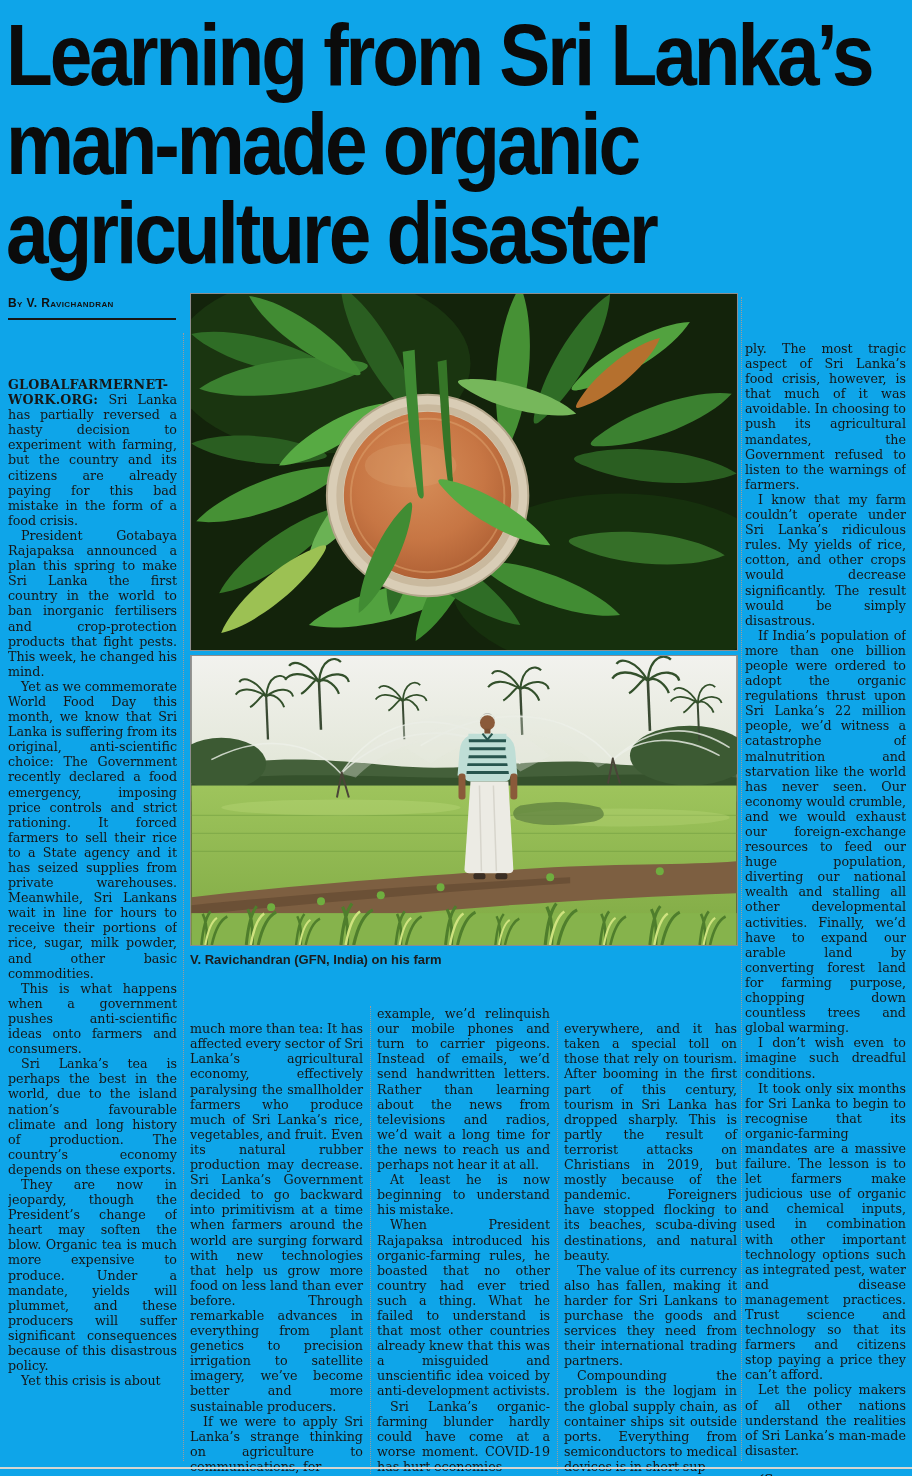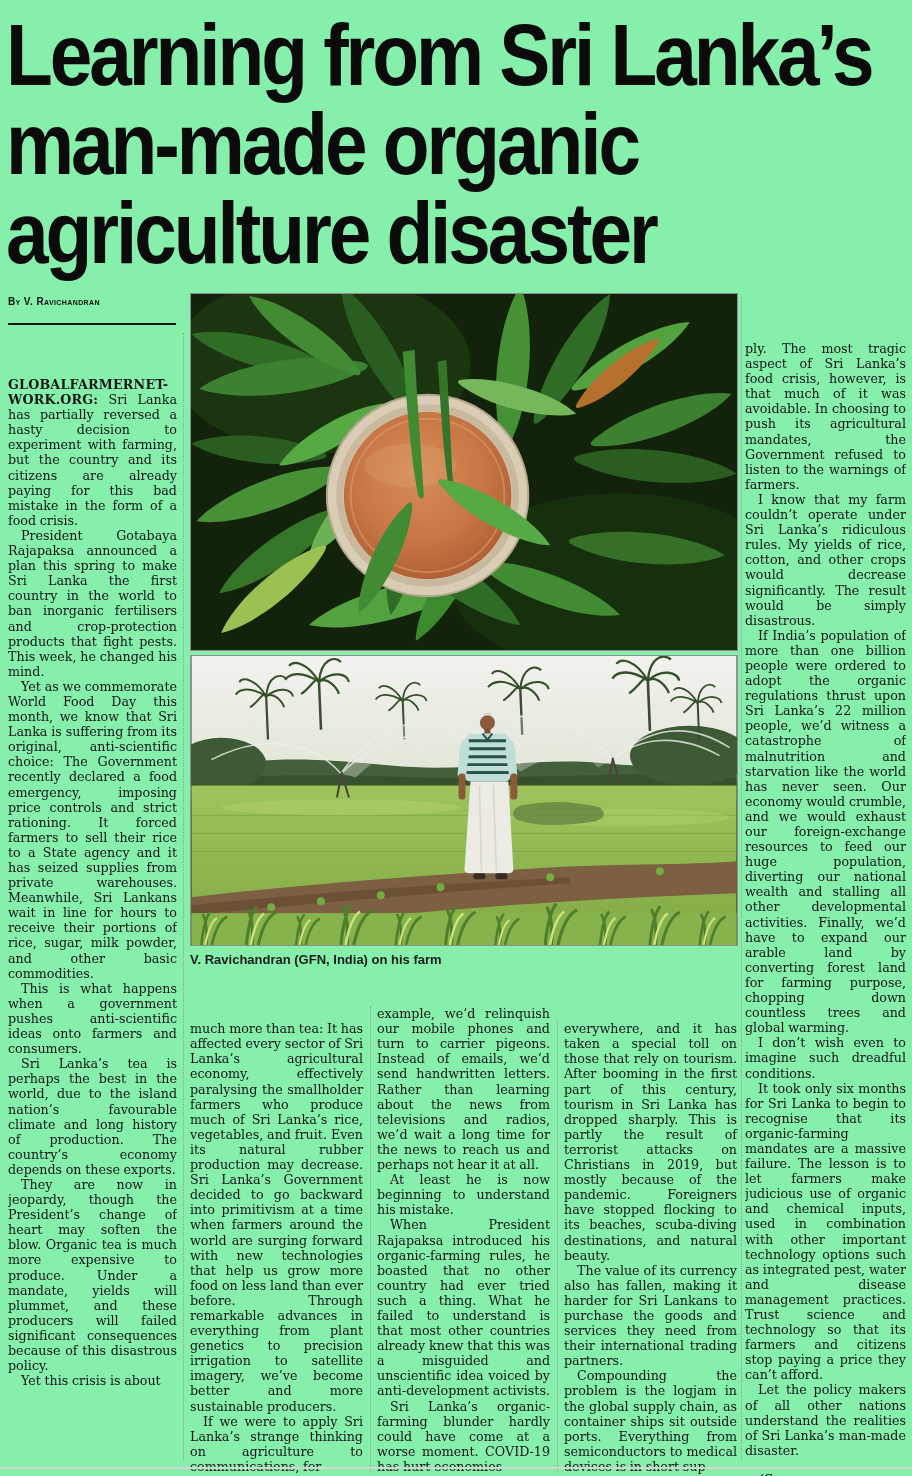--- a/index.html
+++ b/index.html
@@ -1,27 +1,27 @@
 <!DOCTYPE html>
 <html><head>
 <meta charset="utf-8">
 <style>
   html,body{margin:0;padding:0;background:#e9e9e6;}
-  .page{position:relative;width:912px;height:1476px;background:#86efac;margin:0 auto;
+  .page{position:relative;width:912px;height:1476px;background:#0ea5e9;margin:0 auto;
         overflow:hidden;color:#141414;}
   
   .headline{position:absolute;left:6px;top:10px;width:906px;margin:0;
             font-family:"Liberation Sans",sans-serif;font-weight:700;color:#0b0b0b;}
   .hl{display:block;font-size:88px;line-height:89px;letter-spacing:-3.5px;
       white-space:nowrap;transform:scaleX(0.87);transform-origin:0 0;}
   
   .byline{position:absolute;left:8px;top:296px;width:168px;
-          font-family:"Liberation Sans",sans-serif;font-weight:700;font-size:10px;
+          font-family:"Liberation Sans",sans-serif;font-weight:700;font-size:12px;
           font-variant-caps:small-caps;letter-spacing:.4px;color:#111;
-          border-bottom:2.5px solid #161616;padding-bottom:16px;}
+          border-bottom:2.5px solid #161616;padding-bottom:8px;}
   
   .bodytext{font-family:"DejaVu Serif","Liberation Serif",serif;font-size:12.7px;
             line-height:15.1px;text-align:justify;word-spacing:-.4px;color:#161616;margin-top:44px;}
   .para{margin:0;text-indent:13px;}
   .lead,.cont{text-indent:0;}
   .lead strong{font-weight:700;letter-spacing:.2px;}
   .source{font-weight:700;margin-top:14px;letter-spacing:.2px;}
   .col1{position:absolute;left:8px;top:333px;width:169px;height:1135px;overflow:hidden;}
   .col5{position:absolute;left:745px;top:297px;width:161px;height:1172px;overflow:hidden;}
   
@@ -52,21 +52,21 @@
 
   <div class="byline">By V. Ravichandran</div>
 
   <div class="col1 bodytext">
     <p class="para lead"><strong>GLOBALFARMERNET-WORK.ORG:</strong><span> Sri Lanka has partially reversed a hasty decision to experiment with farming, but the country and its citizens are already paying for this bad mistake in the form of a food crisis.</span></p>
     <div>
         <p class="para">President Gotabaya Rajapaksa announced a plan this spring to make Sri Lanka the first country in the world to ban inorganic fertilisers and crop-protection products that fight pests. This week, he changed his mind.</p>
         <p class="para">Yet as we commemorate World Food Day this month, we know that Sri Lanka is suffering from its original, anti-scientific choice: The Government recently declared a food emergency, imposing price controls and strict rationing. It forced farmers to sell their rice to a State agency and it has seized supplies from private warehouses. Meanwhile, Sri Lankans wait in line for hours to receive their portions of rice, sugar, milk powder, and other basic commodities.</p>
         <p class="para">This is what happens when a government pushes anti-scientific ideas onto farmers and consumers.</p>
         <p class="para">Sri Lanka’s tea is perhaps the best in the world, due to the island nation’s favourable climate and long history of production. The country’s economy depends on these exports.</p>
-        <p class="para">They are now in jeopardy, though the President’s change of heart may soften the blow. Organic tea is much more expensive to produce. Under a mandate, yields will plummet, and these producers will failed significant consequences because of this disastrous policy.</p>
+        <p class="para">They are now in jeopardy, though the President’s change of heart may soften the blow. Organic tea is much more expensive to produce. Under a mandate, yields will plummet, and these producers will suffer significant consequences because of this disastrous policy.</p>
         <p class="para">Yet this crisis is about</p>
       </div>
   </div>
 
   <div class="center">
 
     <svg class="photo" width="548" height="358" viewBox="0 0 547 357">
       <defs>
         <path id="leaf" d="M0 0 C 28 -15, 88 -18, 126 -5 C 140 -1, 140 2, 126 6 C 88 18, 28 15, 0 0 Z"></path>
         <radialGradient id="teaGrad" cx="45%" cy="38%" r="70%">

